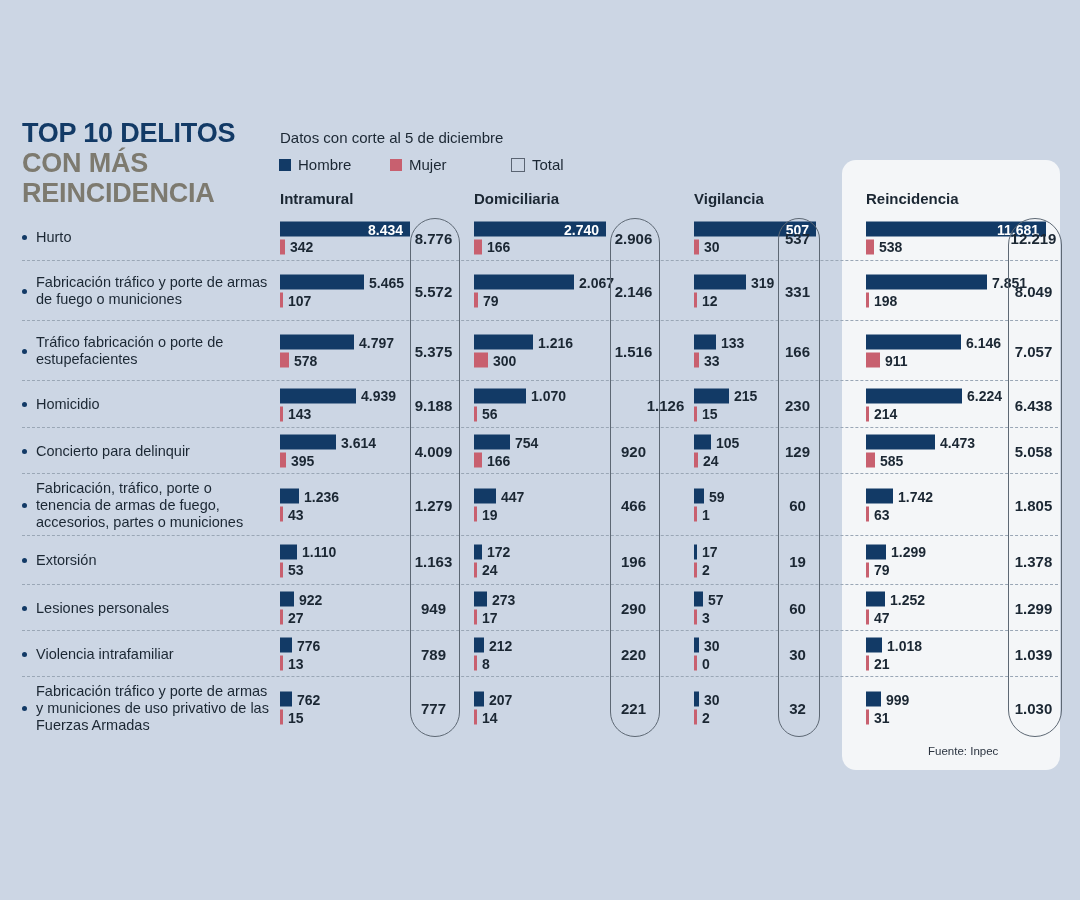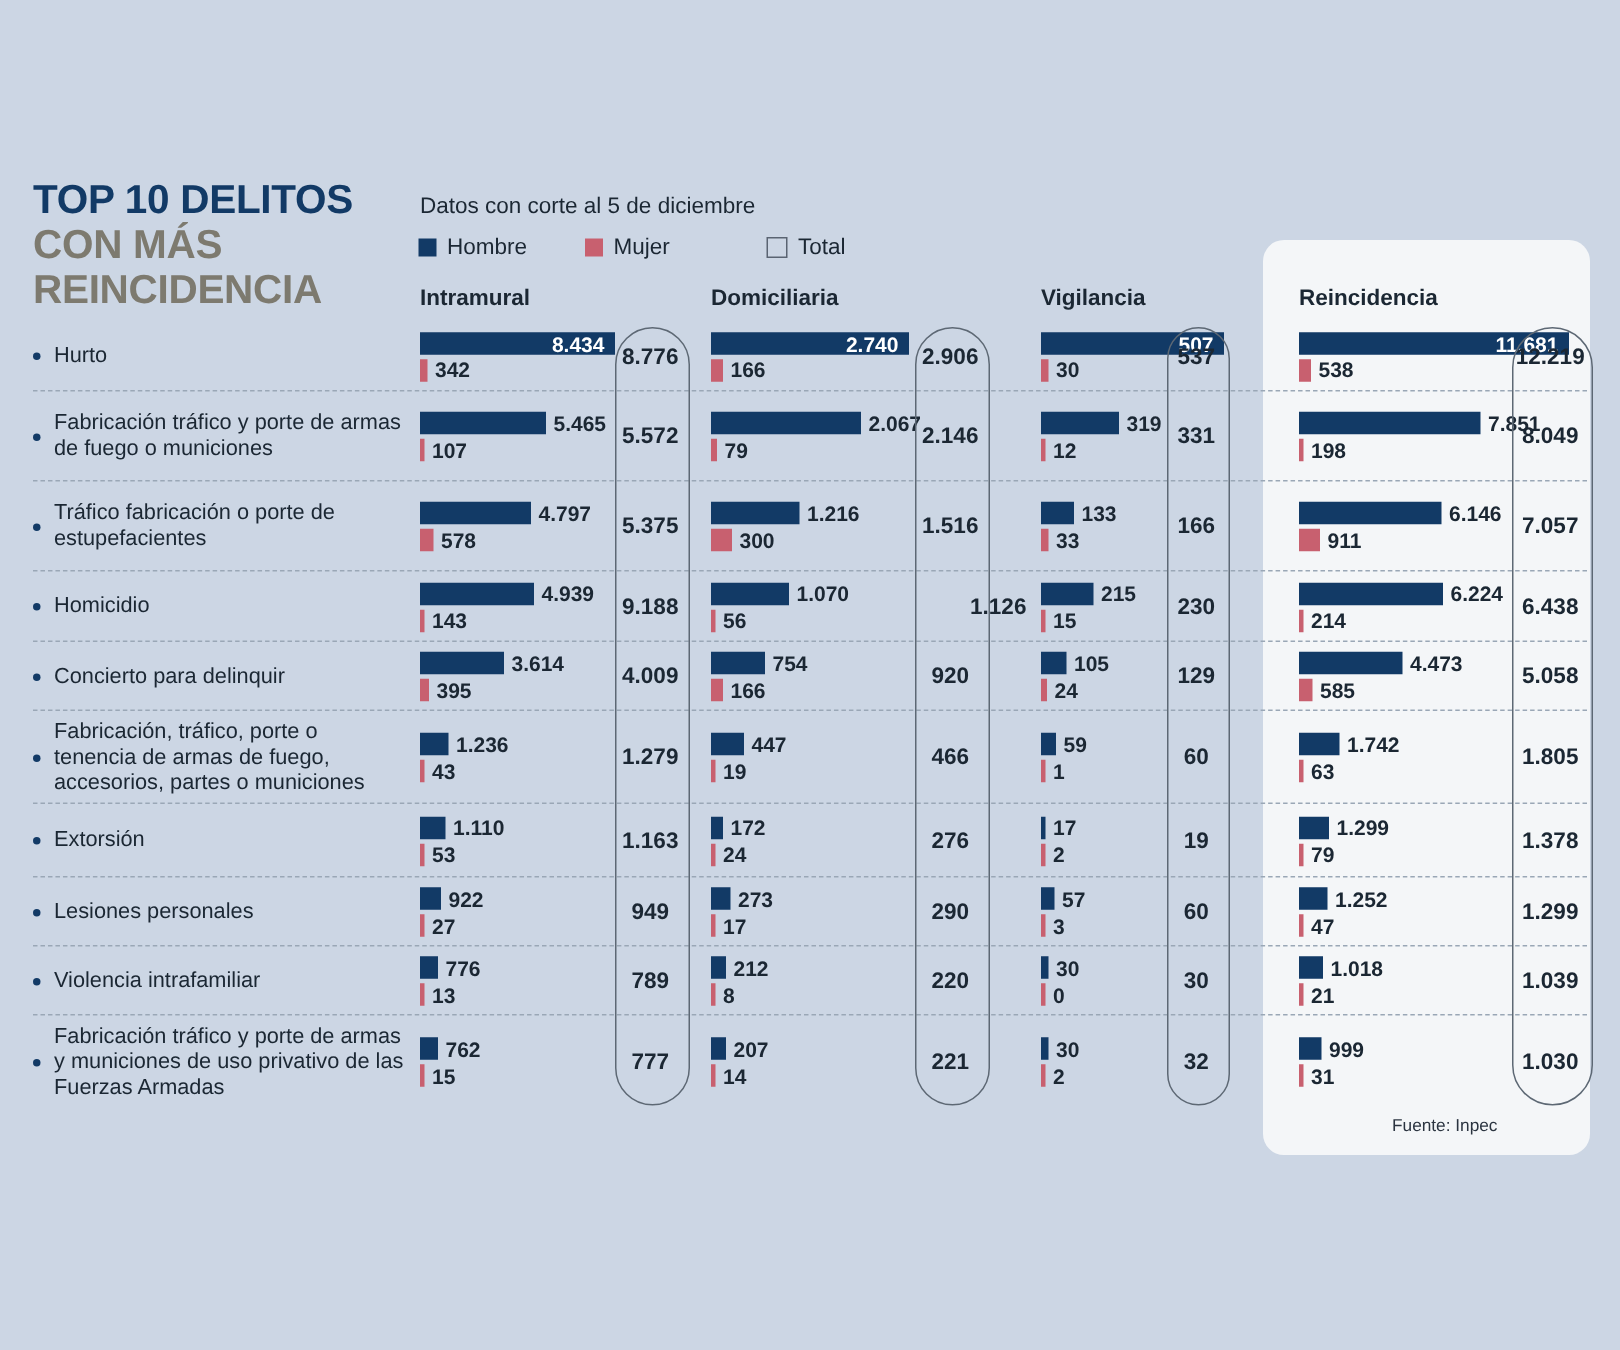--- a/index.html
+++ b/index.html
@@ -547,21 +547,21 @@
             <div class="bar" style="width: 8px;"></div>
             <span class="bval">172</span>
           </div>
           <div class="barline">
             <div class="bar f" style="width: 3px;"></div>
             <span class="bval">24</span>
           </div>
         </div>
       </div>
       <div class="totalcol" style="left: 610px; width: 48px;">
-        <div class="tval">276</div>
+        <div class="tval">196</div>
       </div>
       <div class="grp" style="left: 694px; width: 80px;">
         <div class="bars">
           <div class="barline">
             <div class="bar" style="width: 3px;"></div>
             <span class="bval">17</span>
           </div>
           <div class="barline">
             <div class="bar f" style="width: 3px;"></div>
             <span class="bval">2</span>

